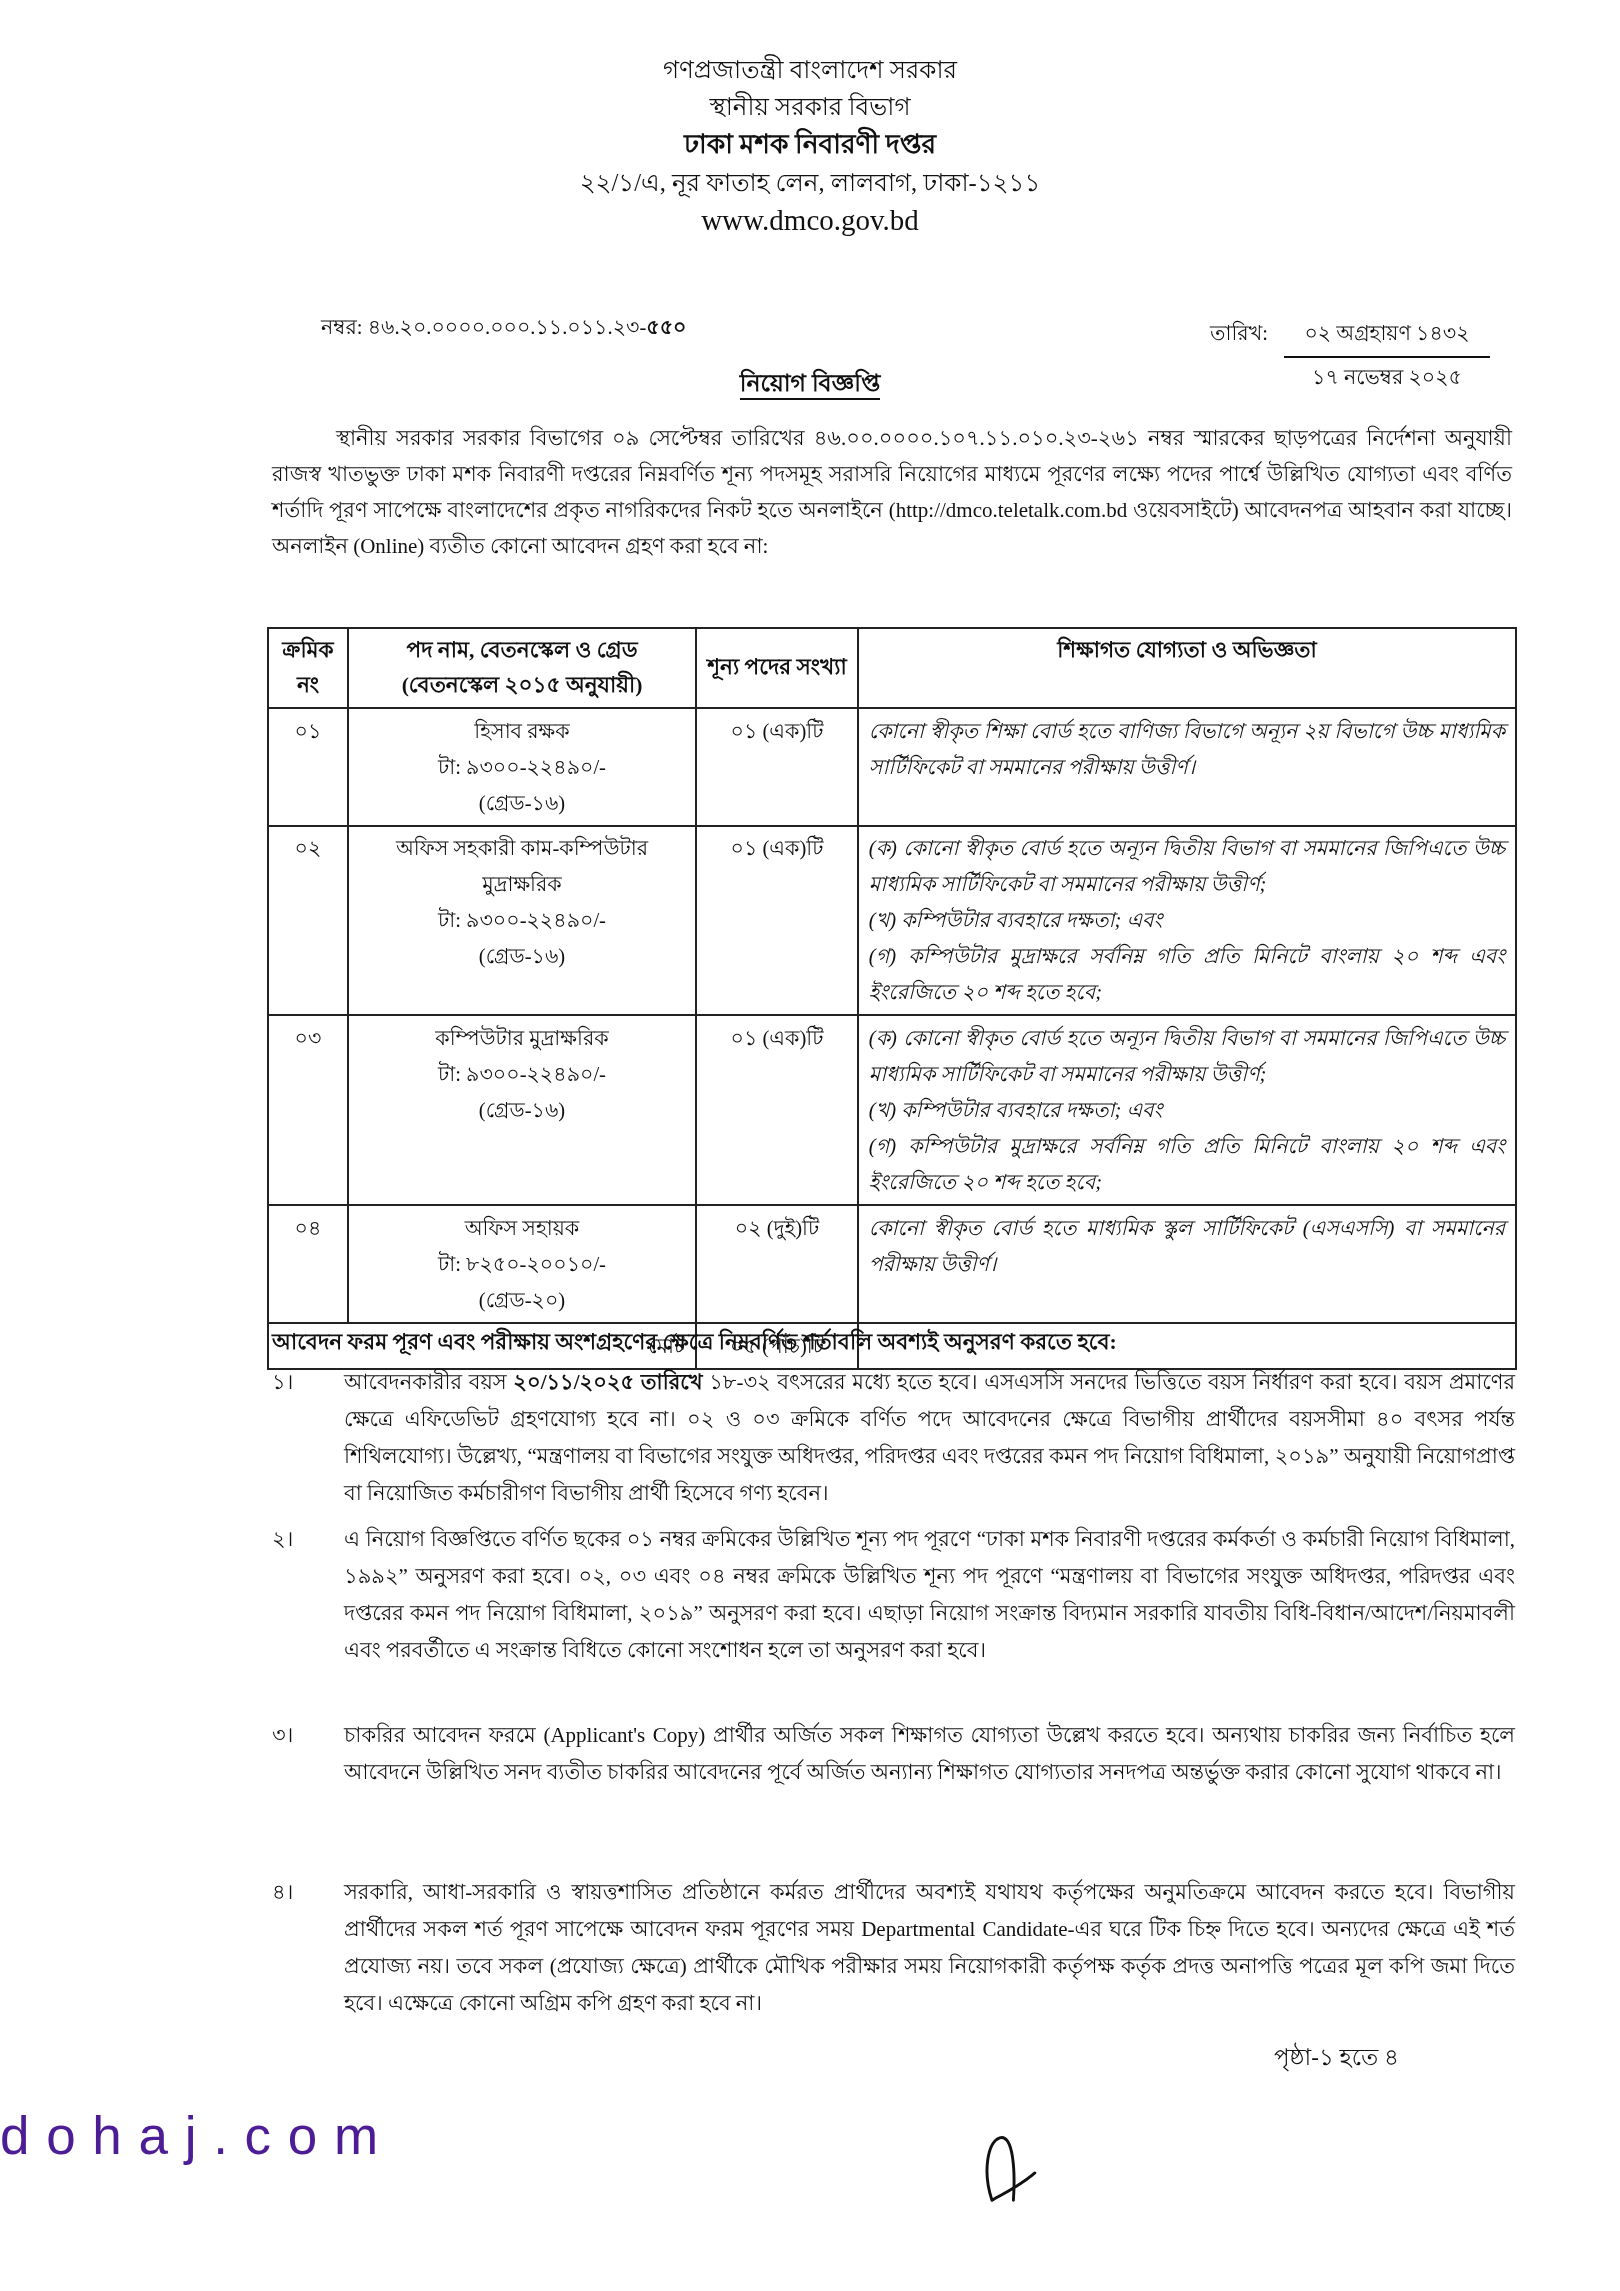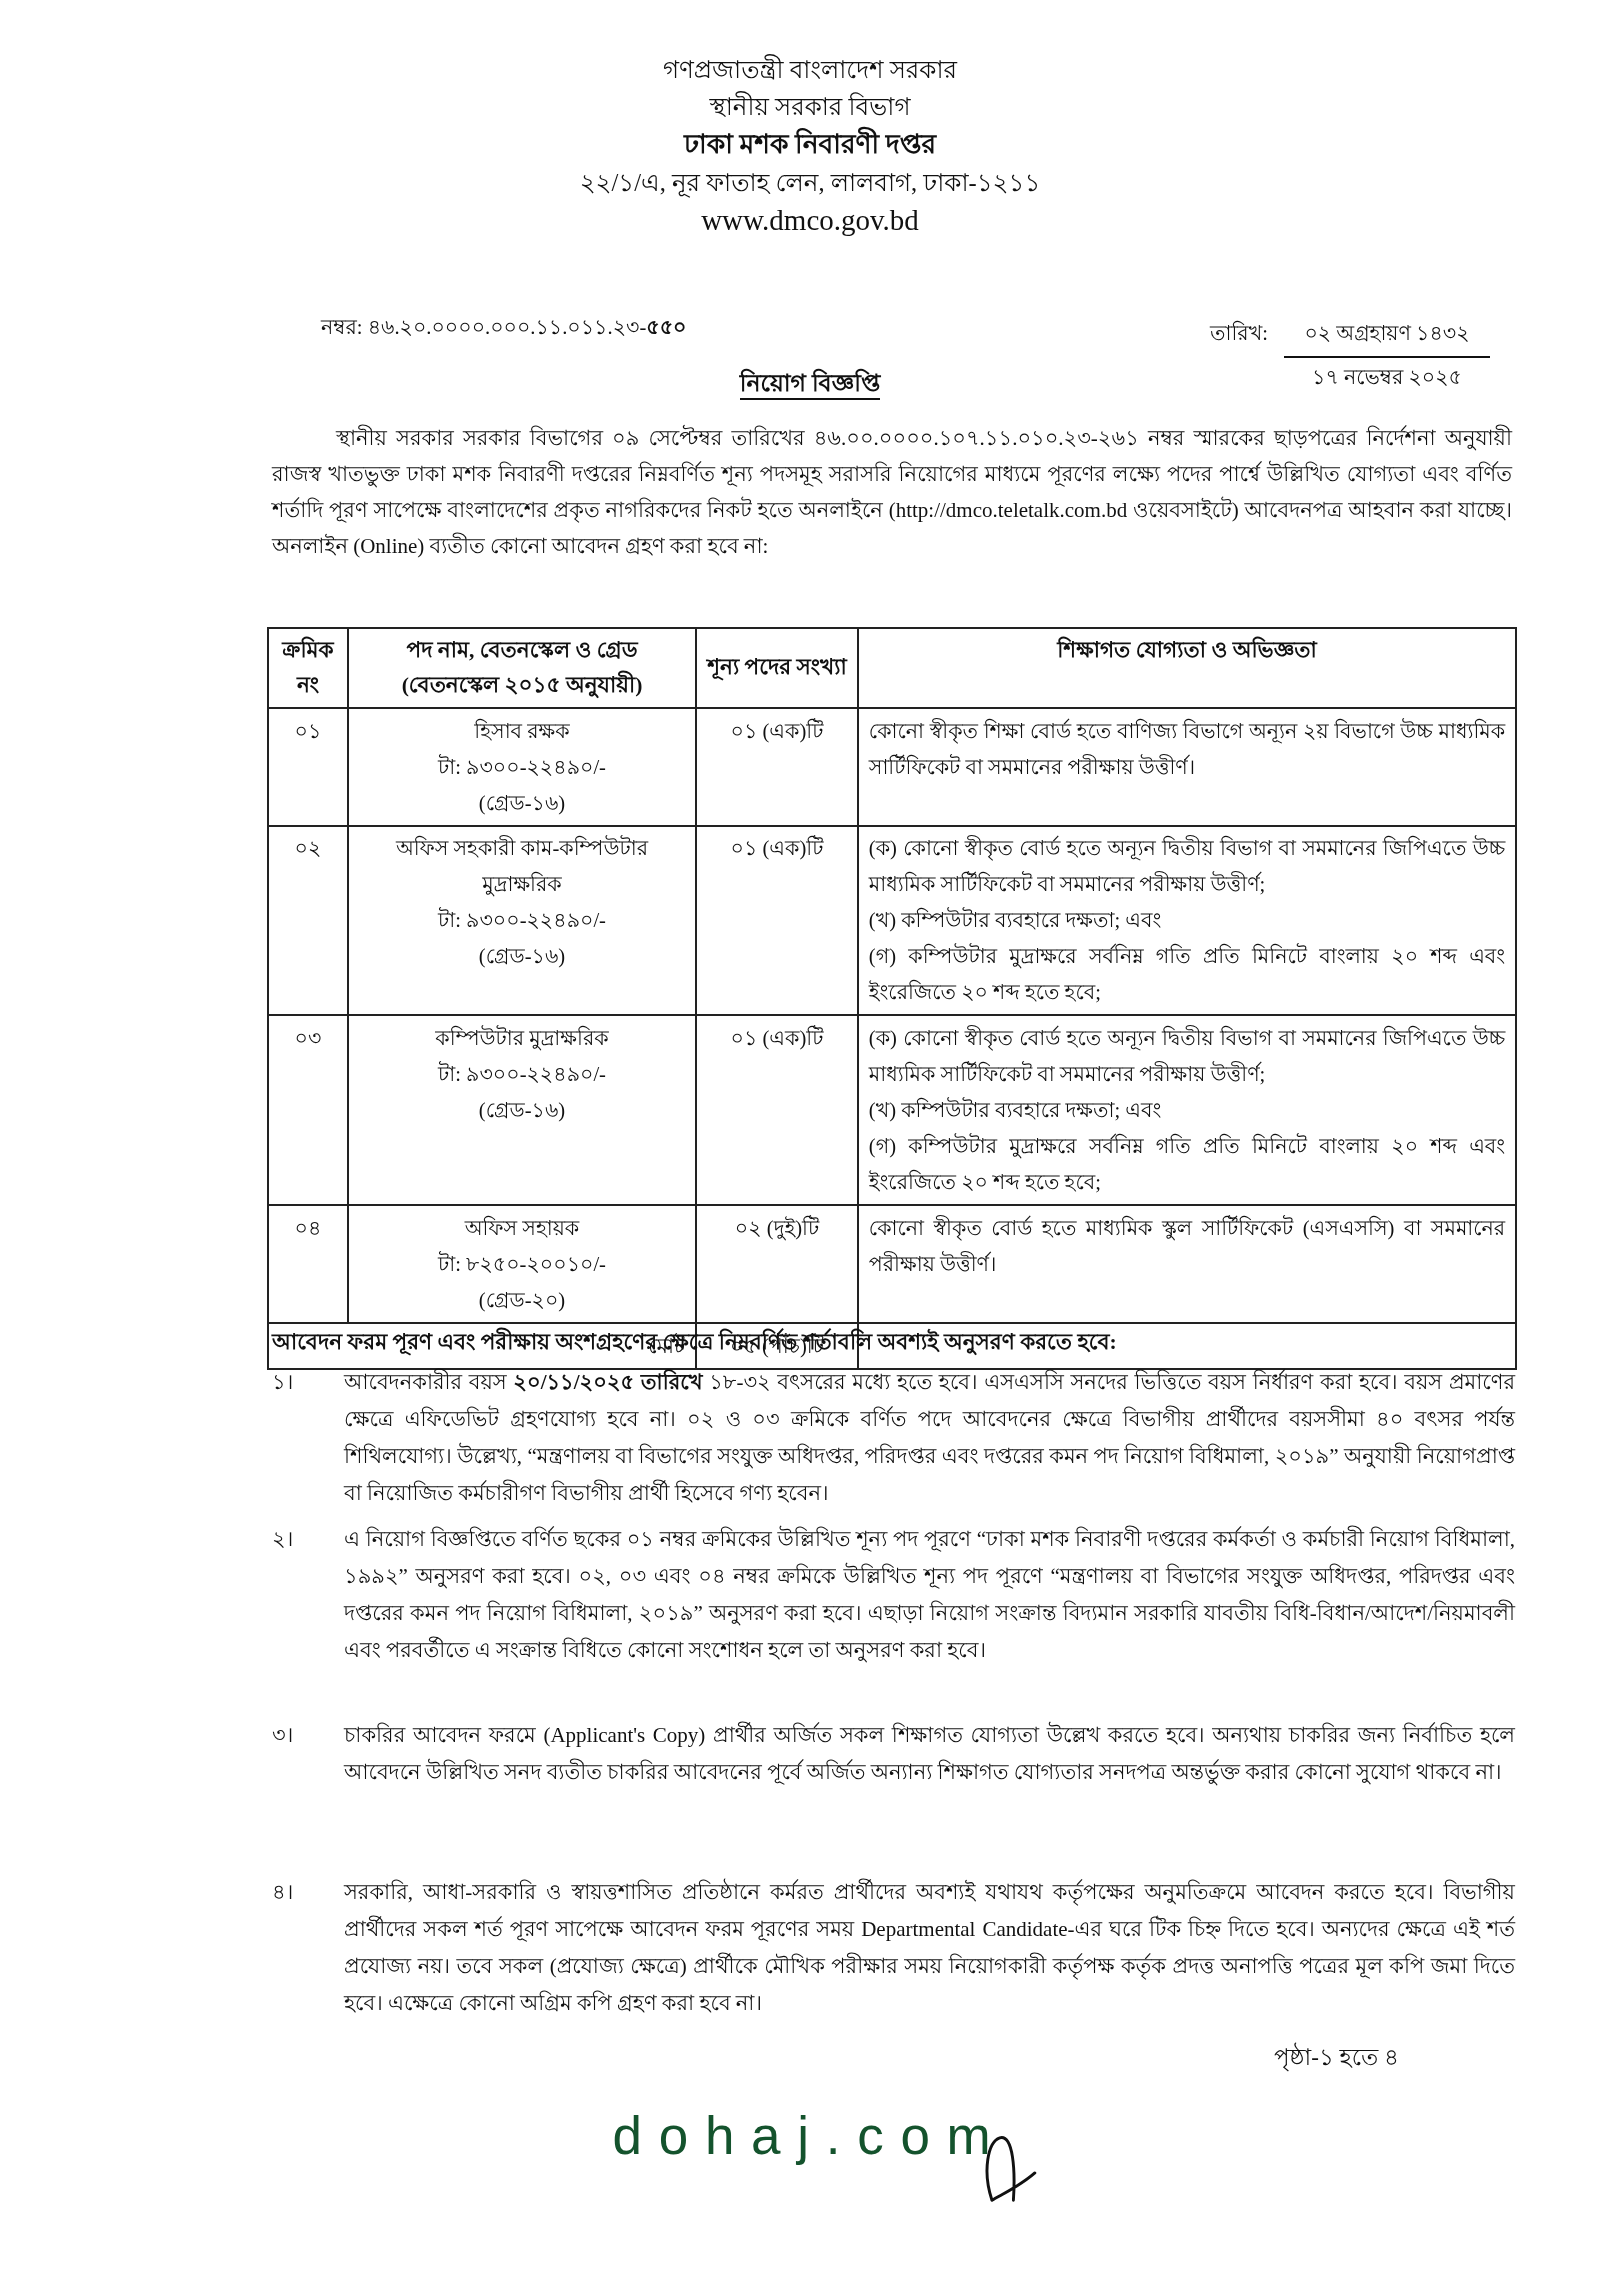--- a/index.html
+++ b/index.html
@@ -21,30 +21,30 @@
            font-size:23.5px; font-weight:bold; }
   .title span { border-bottom:2px solid #111; padding-bottom:2px; }
   .intro { position:absolute; left:272px; top:420px; width:1240px; font-size:21px;
            line-height:36px; text-align:justify; text-indent:64px; }
   table.posts { position:absolute; left:267px; top:627px; width:1250px;
                 border-collapse:collapse; font-size:20.6px; }
   table.posts th, table.posts td { border:2px solid #222; vertical-align:top;
                 padding:3.9px 9.8px; line-height:36px; }
   table.posts th { font-weight:bold; text-align:center; vertical-align:middle; font-size:21.6px; line-height:35px; }
   table.posts td.c { text-align:center; }
-  table.posts td.j { text-align:justify; }
+  table.posts td.j { text-align:justify;font-style:italic; }
   .cond-head { position:absolute; left:272px; top:1325px; font-size:21.6px; font-weight:bold; }
   .cond { position:absolute; left:272px; width:1243px; font-size:21px; line-height:37px; }
   .cond .num { position:absolute; left:0; top:0; width:59px; }
   .cond .txt { margin-left:72px; text-align:justify; }
   .cond .txt b { font-weight:bold;margin-top:24px; }
   .pageno { position:absolute; left:1274px; top:2039px; font-size:23px; }
-  .watermark { position:absolute; left:0; width:1620px; top:2105px; text-align:center;
+  .watermark { position:absolute; left:0; width:1620px; top:2105px; text-align:left;
                font-family:"Liberation Sans","DejaVu Sans",sans-serif; font-size:53px;
-               color:#14532d; letter-spacing:16.7px; }
+               color:#4c1d95; letter-spacing:16.7px; }
   .sig { position:absolute; left:980px; top:2132px; }
 </style>
 </head>
 <body>
 
 <div class="page">
 
   <div class="header">
     <div class="line">গণপ্রজাতন্ত্রী বাংলাদেশ সরকার</div>
     <div class="line">স্থানীয় সরকার বিভাগ</div>

